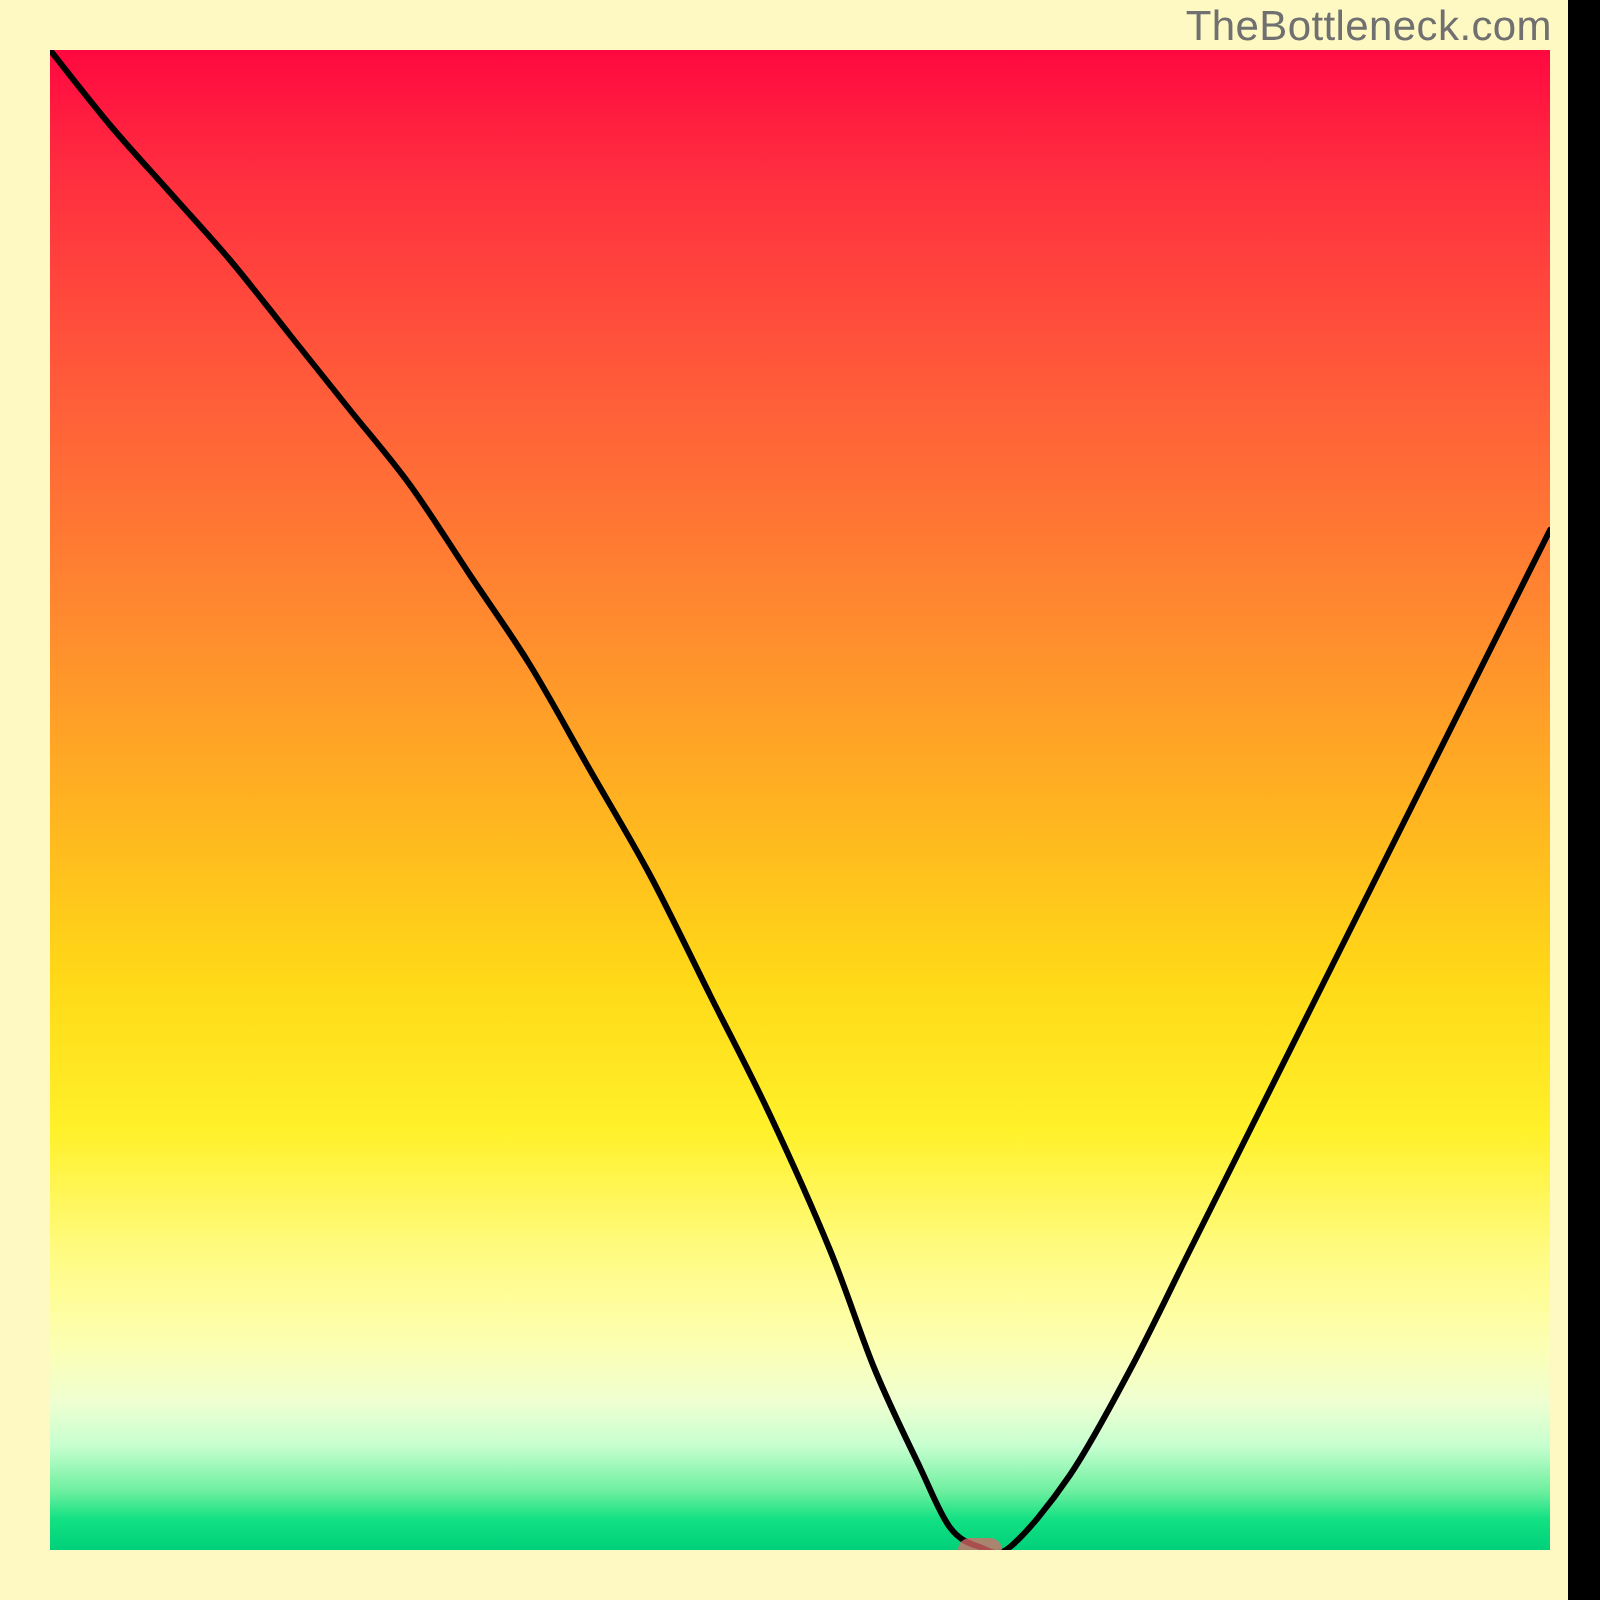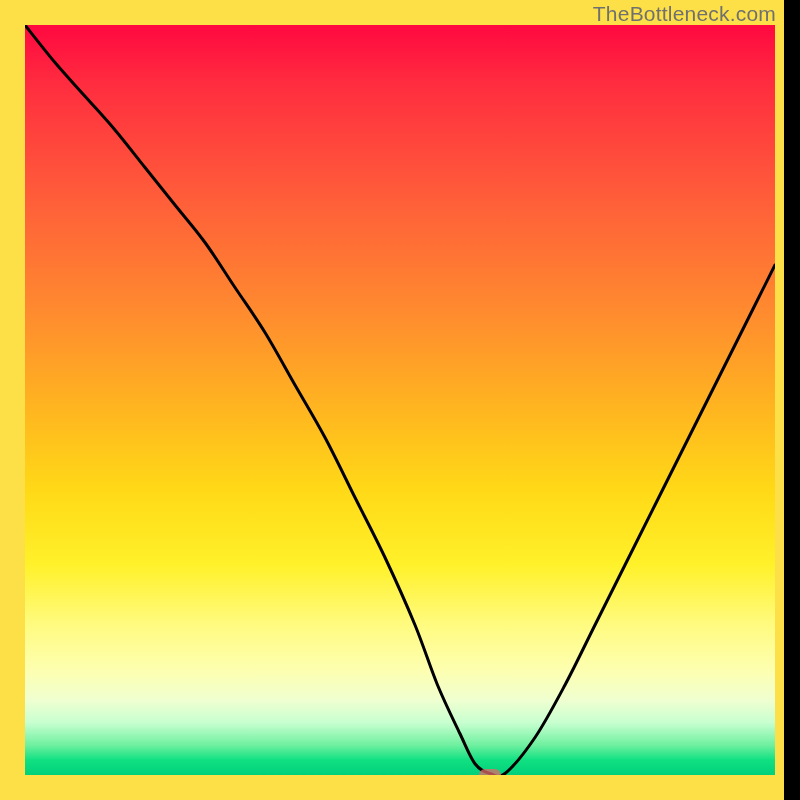--- a/index.html
+++ b/index.html
@@ -8,21 +8,21 @@
     width: 800px;
     height: 800px;
     background: #000;
     overflow: hidden;
     font-family: Arial, Helvetica, sans-serif;
   }
   .frame {
     position: relative;
     width: 784px;
     height: 800px;
-    background: #fde047;
+    background: #fef9c3;
   }
   .watermark {
     position: absolute;
     top: 2px;
     right: 8px;
     color: #707070;
     font-size: 21px;
     font-weight: 500;
     letter-spacing: 0.2px;
     z-index: 10;

